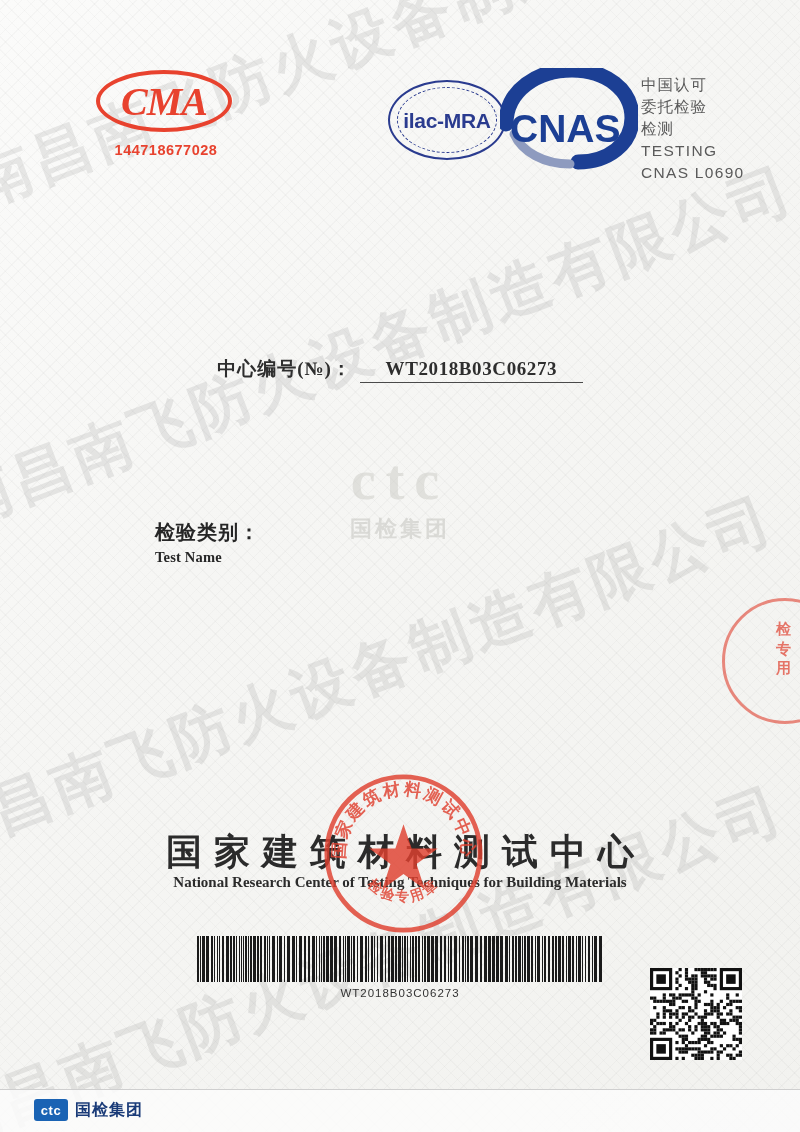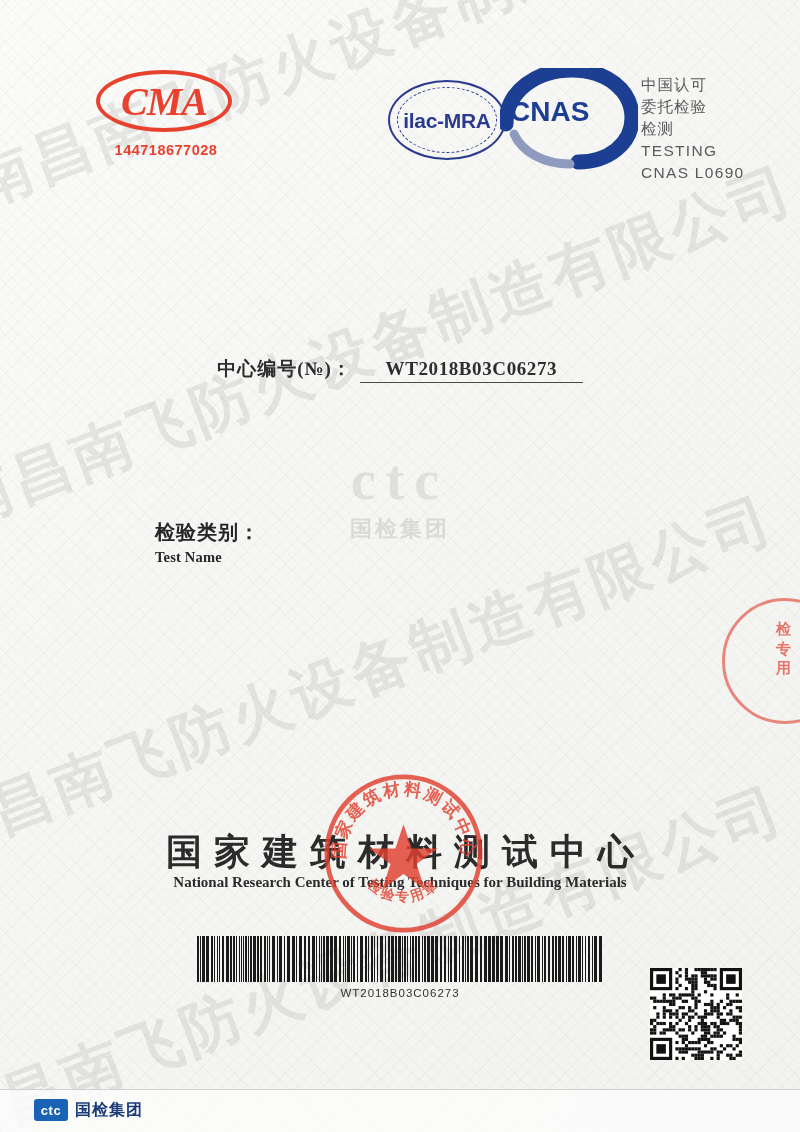--- a/index.html
+++ b/index.html
@@ -165,23 +165,23 @@
   .cnas-swoosh {
     position: absolute;
     left: 0;
     top: 0;
     width: 138px;
     height: 104px;
   }
   .cnas-word {
     position: absolute;
     left: 10px;
-    top: 28px;
+    top: 39px;
     font-family: "Liberation Sans", sans-serif;
-    font-size: 28px;
+    font-size: 39px;
     font-weight: 700;
     color: #1c3f94;
     letter-spacing: 0px;
   }
 
   
   .cnas-text {
     position: absolute;
     left: 641px;
     top: 12px;

